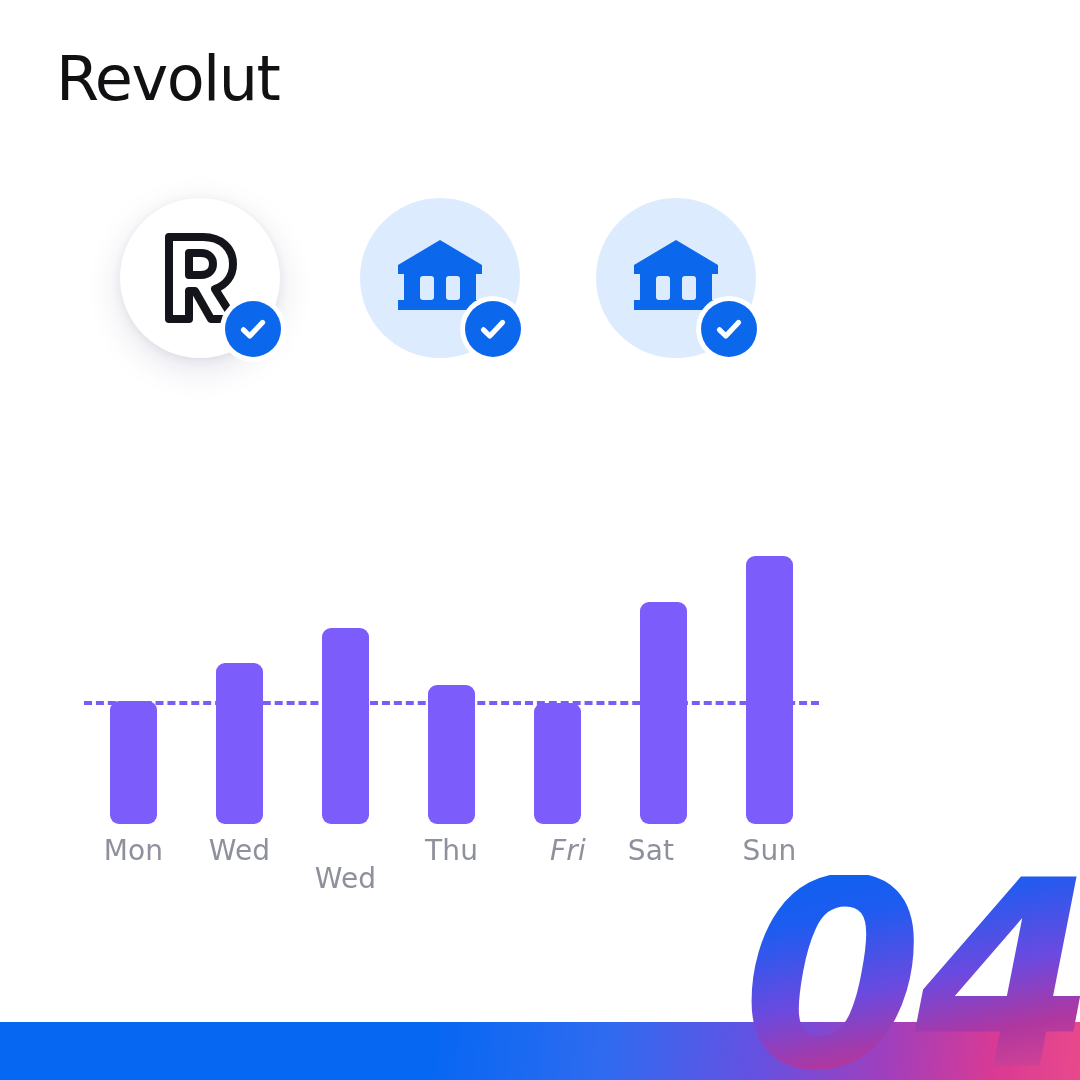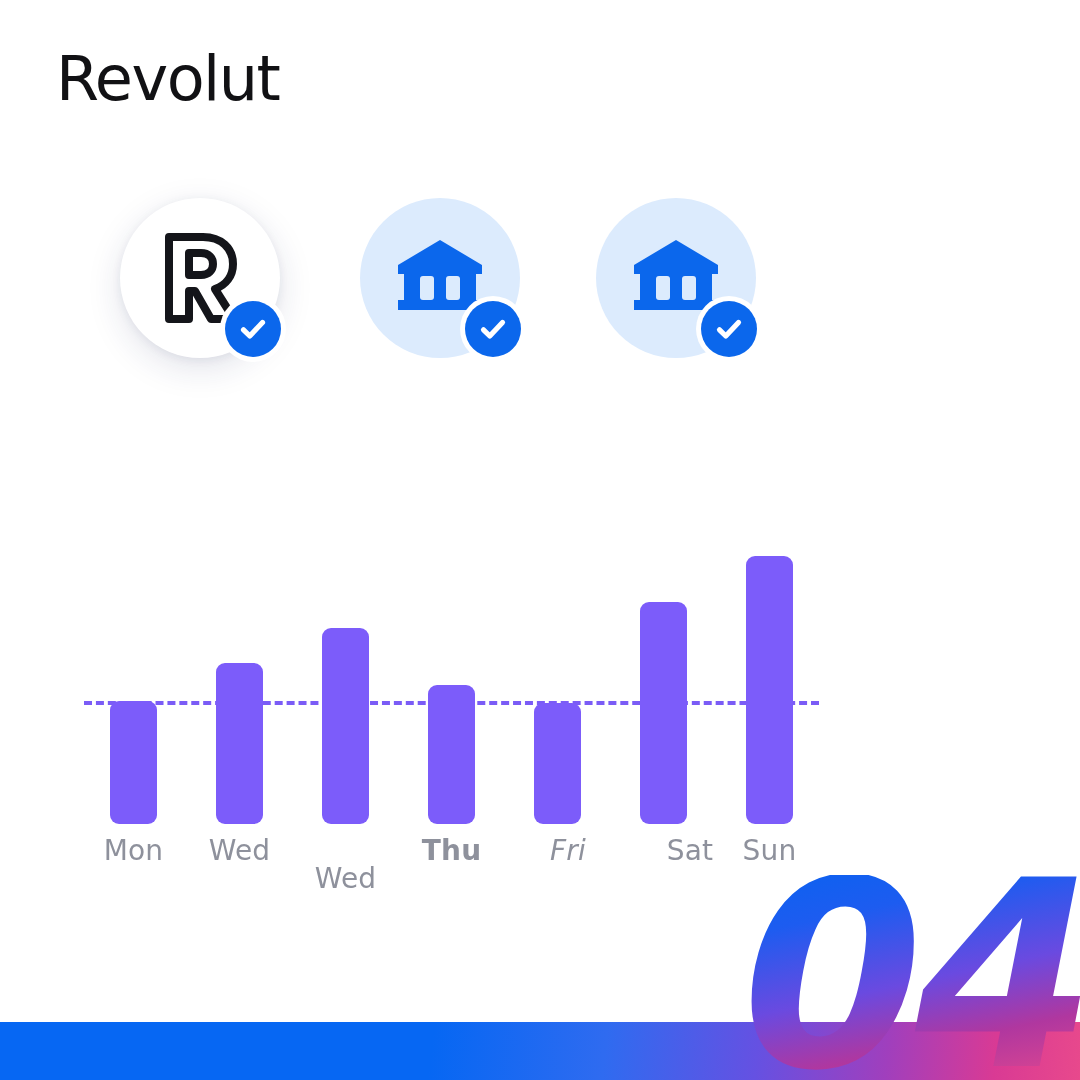--- a/index.html
+++ b/index.html
@@ -237,23 +237,23 @@
         <div class="chart-bar" style="left: 344px; height: 139.36px; background: rgb(124, 92, 250);"></div>
         <div class="chart-bar" style="left: 450px; height: 120.6px; background: rgb(124, 92, 250);"></div>
         <div class="chart-bar" style="left: 556px; height: 222.44px; background: rgb(124, 92, 250);"></div>
         <div class="chart-bar" style="left: 662px; height: 268px; background: rgb(124, 92, 250);"></div>
       </div>
     <div id="chart-axis">
 
     <div class="axis-label" style="left: 25.5px;">Mon</div>
         <div class="axis-label" style="left: 131.5px;">Wed</div>
         <div class="axis-label" style="left: 237.5px; margin-top: 28px;">Wed</div>
-        <div class="axis-label" style="left: 343.5px; font-weight: bold;">Thu</div>
+        <div class="axis-label" style="left: 343.5px;">Thu</div>
         <div class="axis-label" style="left: 460px; font-style: italic;">Fri</div>
-        <div class="axis-label" style="left: 582px;">Sat</div>
+        <div class="axis-label" style="left: 543px;">Sat</div>
         <div class="axis-label" style="left: 661.5px;">Sun</div>
       </div>
   </div>
 
   <div id="slide-number">04</div>
 
   <div id="bottom-banner"></div>
 
 </div>
 

